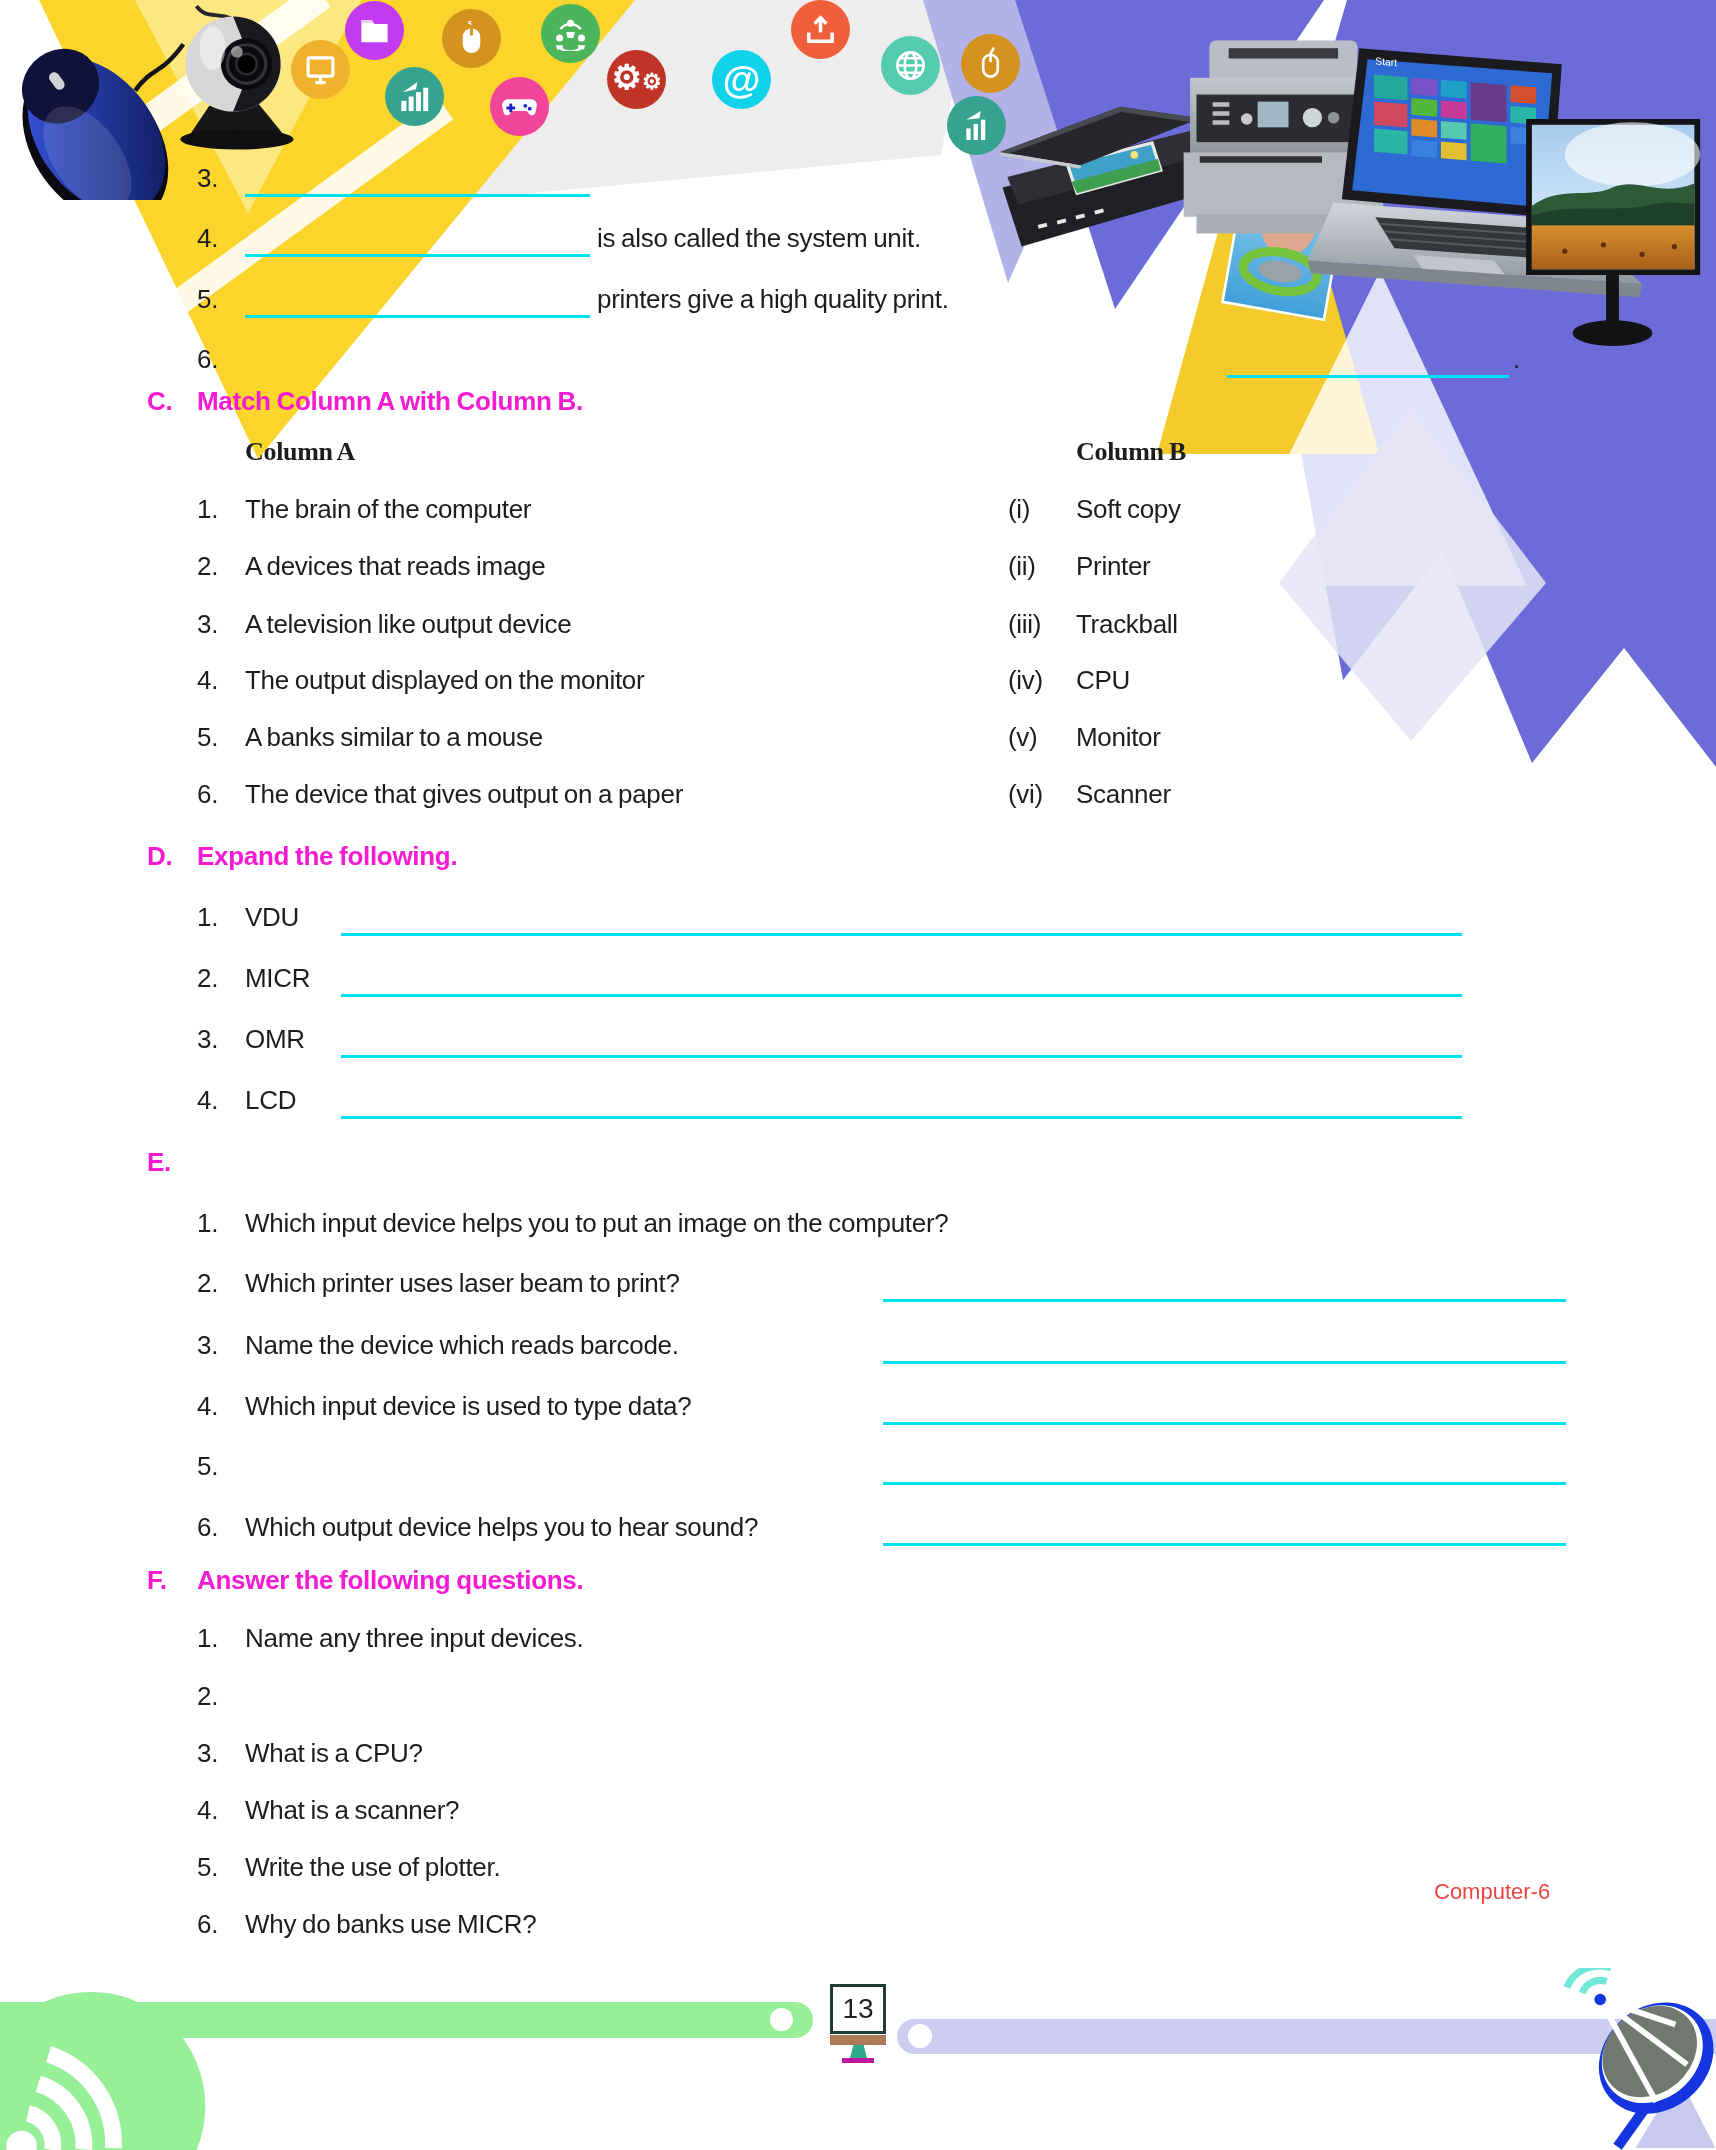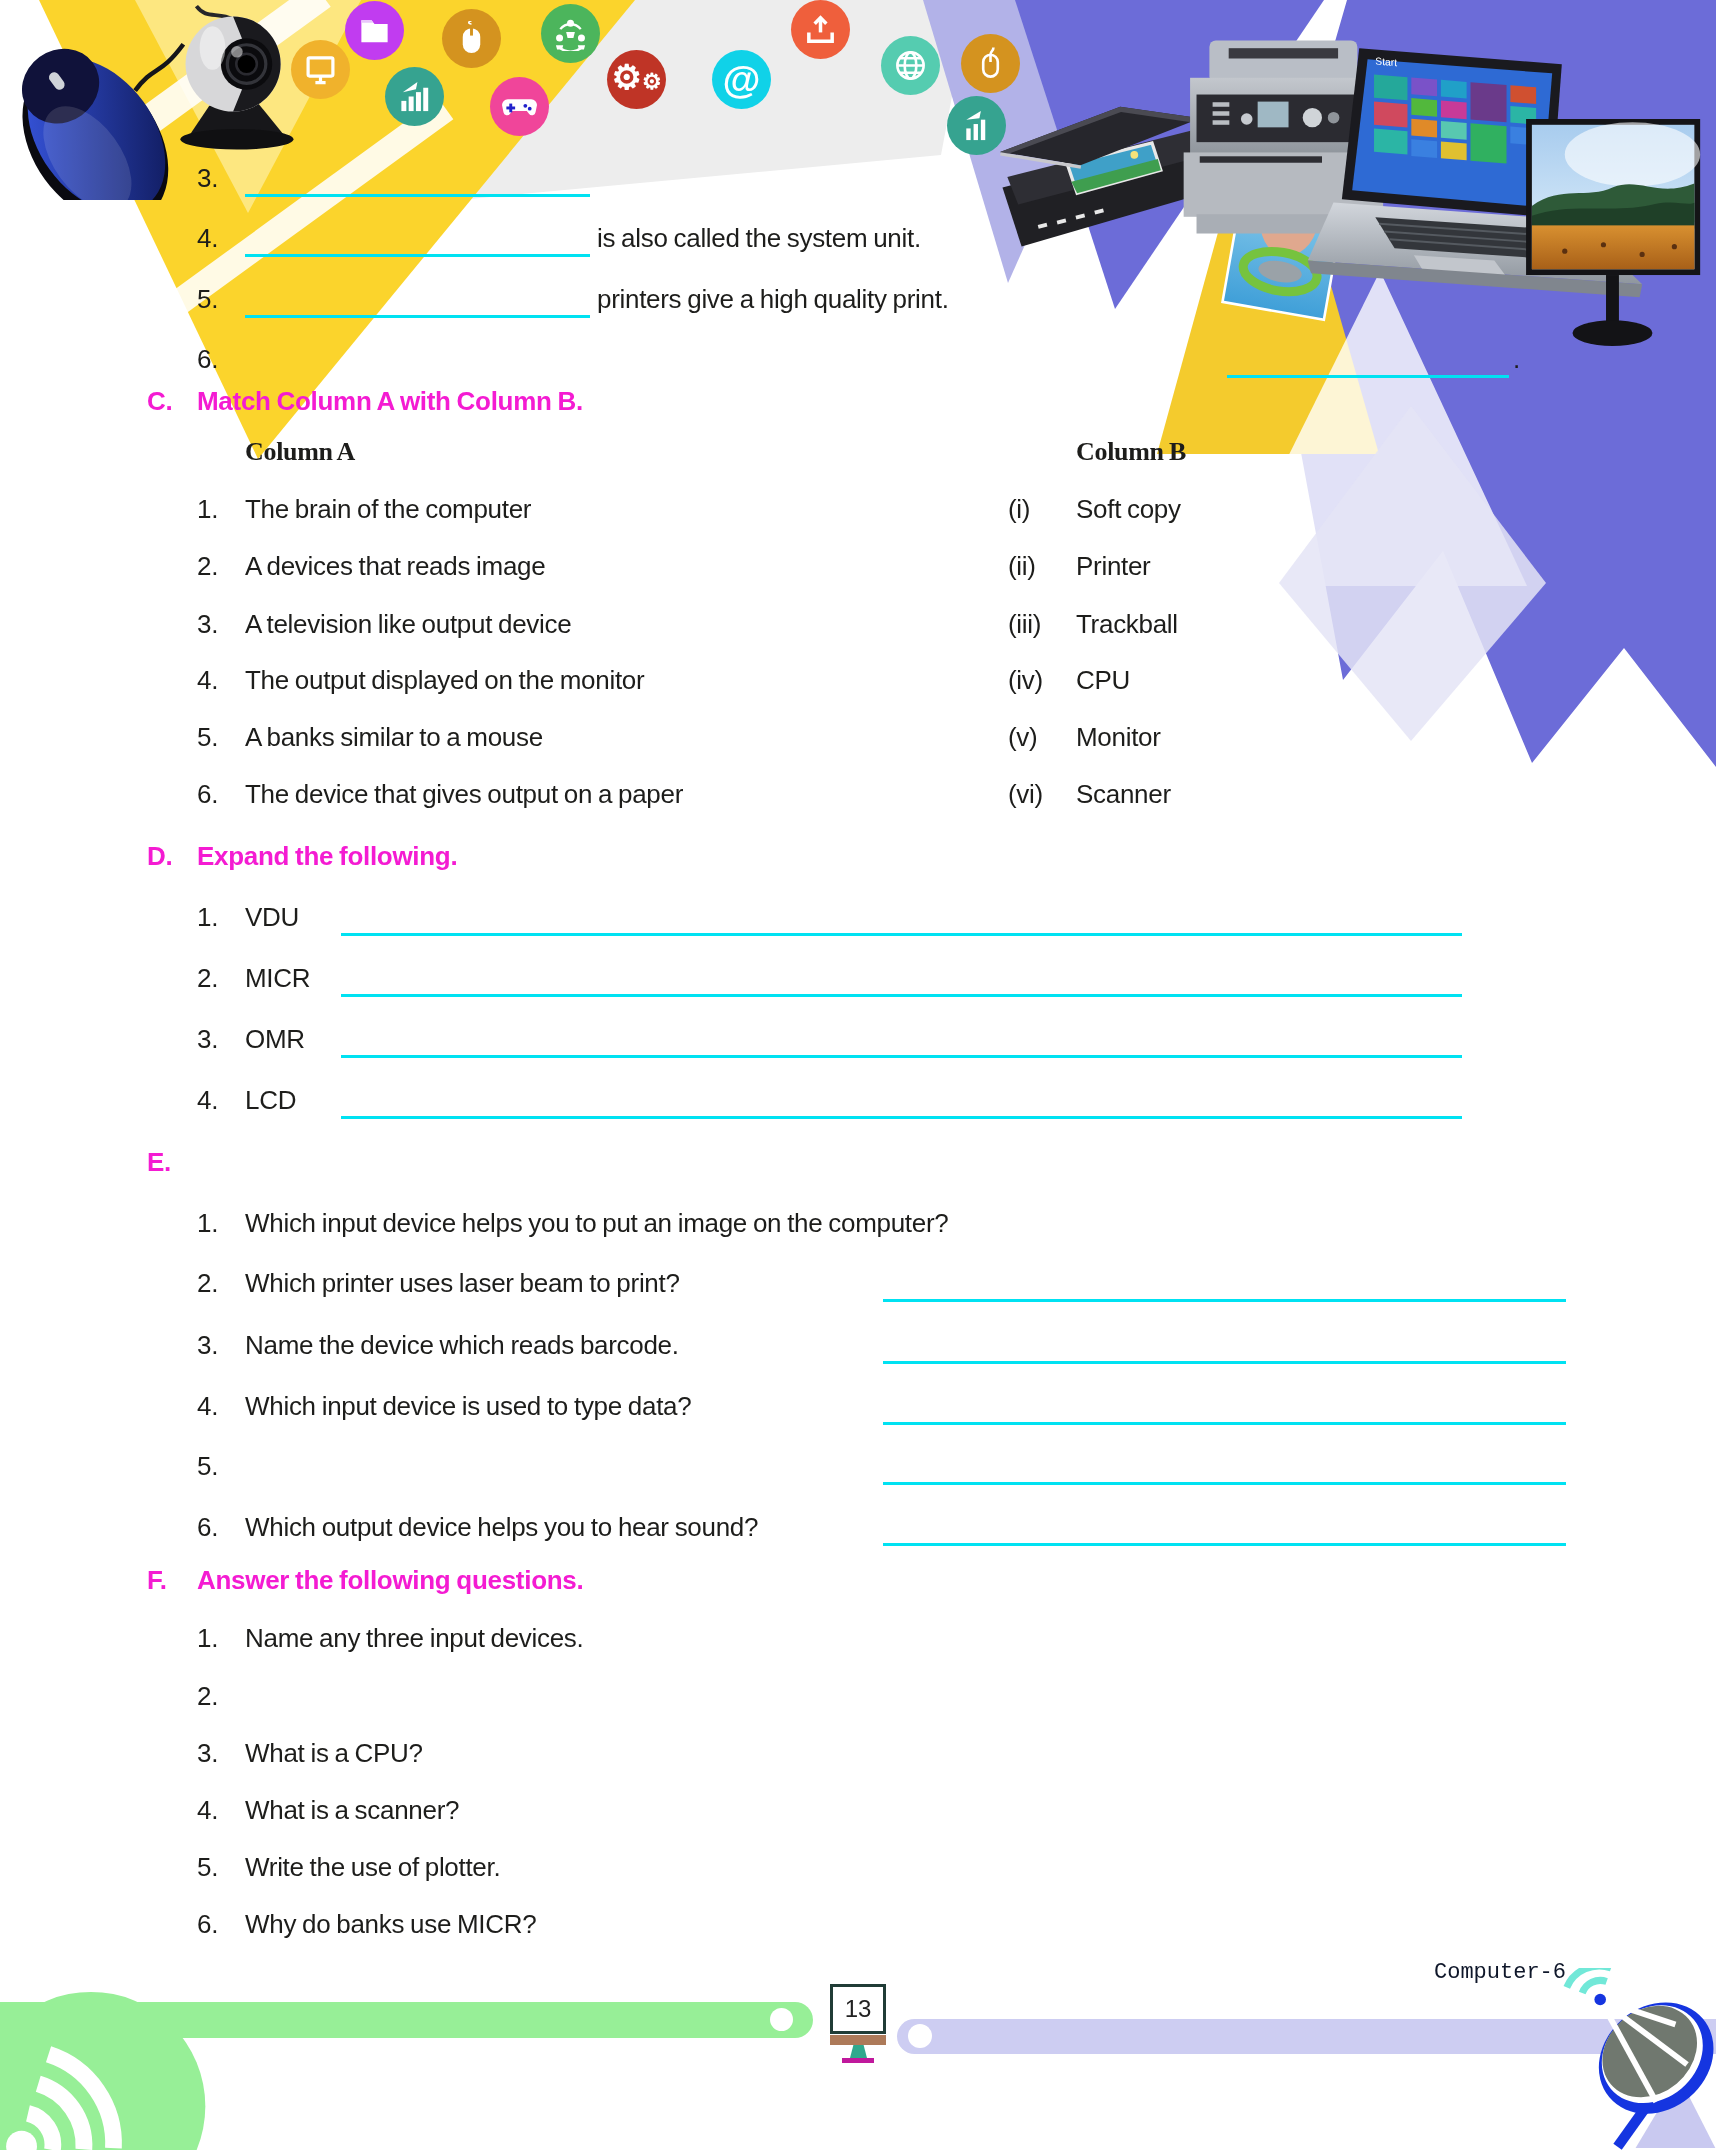--- a/index.html
+++ b/index.html
@@ -43,25 +43,25 @@
   .b-six{left:1227px;width:282px;}
   .dot-six{left:1513px;}
   .b-d{left:341px;width:1121px;}
   .b-e{left:883px;width:683px;}
   
   .gbar{position:absolute;left:-39px;top:2002px;width:852px;height:36px;background:#97ef97;border-radius:18px;}
   .gbar-hole{position:absolute;left:770px;top:2008px;width:23px;height:23px;border-radius:50%;background:#fff;}
   .pbar{position:absolute;left:897px;top:2019px;width:820px;height:35px;background:#cdcdf2;border-radius:18px 0 0 18px;}
   .pbar-hole{position:absolute;left:908px;top:2024px;width:24px;height:24px;border-radius:50%;background:#fff;}
   .pgmon{position:absolute;left:830px;top:1984px;width:56px;height:50px;background:#fff;border:3.2px solid #203c36;box-sizing:border-box;
-         display:flex;align-items:center;justify-content:center;font-size:24px;color:#222;}
+         display:flex;align-items:center;justify-content:center;font-size:28px;color:#222;}
   .pgbrown{position:absolute;left:830px;top:2035px;width:56px;height:10.3px;background:#ad7a59;}
   .pgstand{position:absolute;left:850px;top:2045px;width:17px;height:13px;background:#2fa98d;clip-path:polygon(20% 0,80% 0,100% 100%,0 100%);}
   .pgbase{position:absolute;left:842px;top:2058px;width:32px;height:4.5px;background:#c0189c;}
-  .booklabel{position:absolute;left:1434px;top:1960px;font-size:22px;color:#0f172a;letter-spacing:0;font-family:Liberation Mono, monospace;}
+  .booklabel{position:absolute;left:1434px;top:1879px;font-size:22px;color:#ef4444;letter-spacing:0;}
 </style>
 </head>
 <body>
 
 <div id="page">
 
   <div class="dec dec-gray"></div>
   <div class="dec dec-y1"></div>
   <div class="dec dec-y2"></div>
   <div class="stripe st1"></div>

